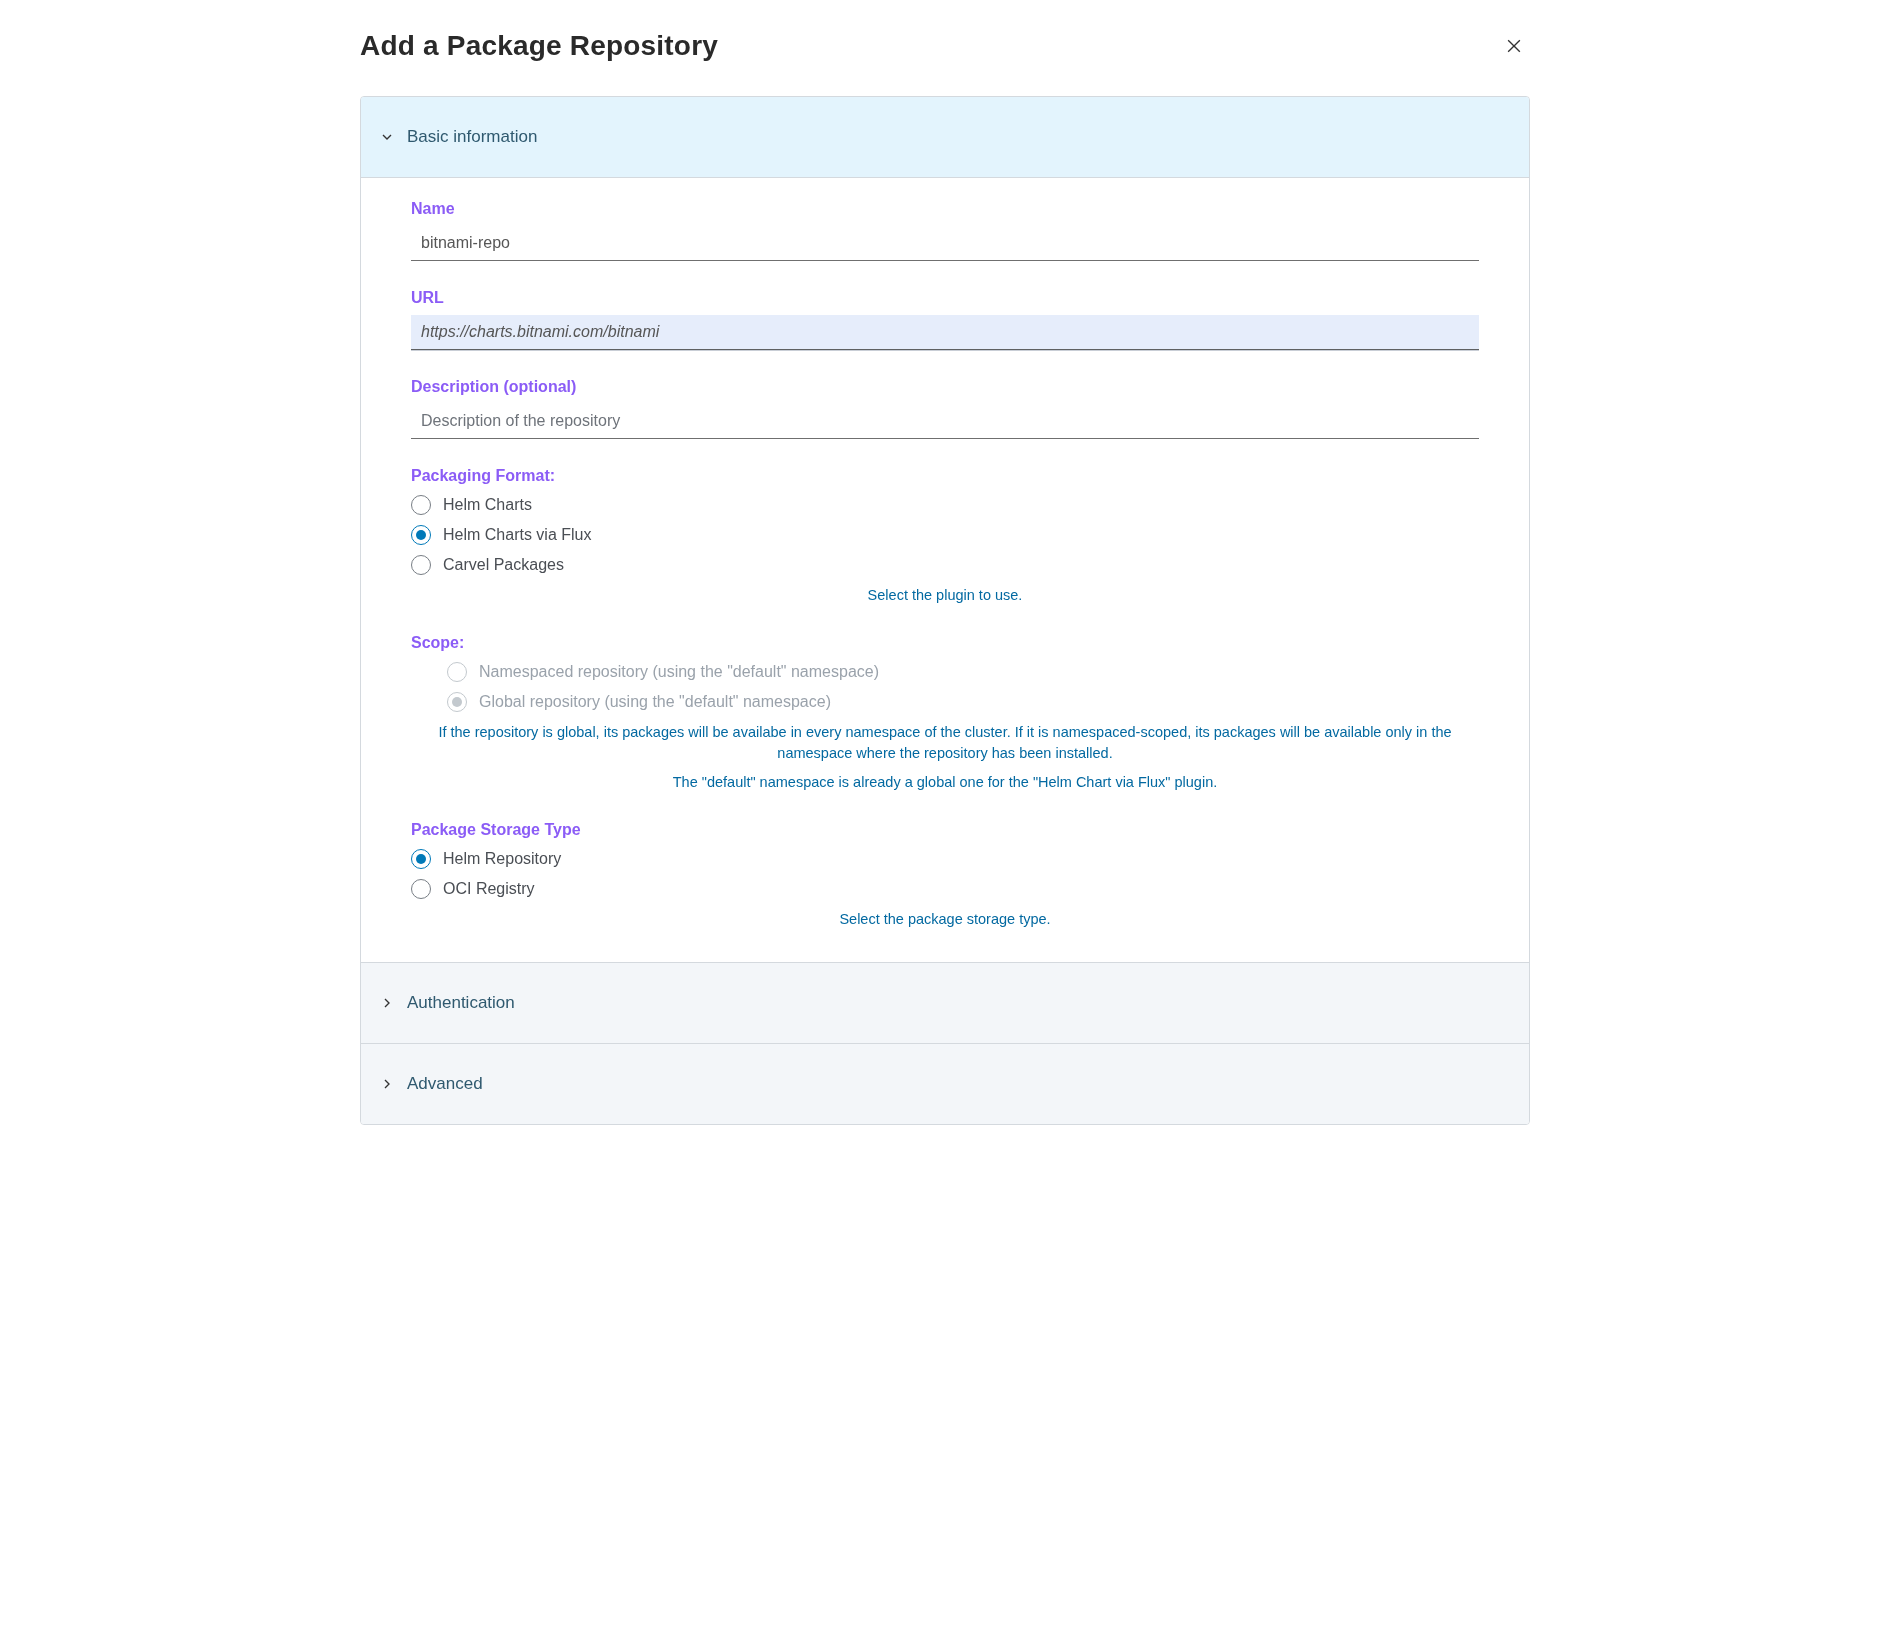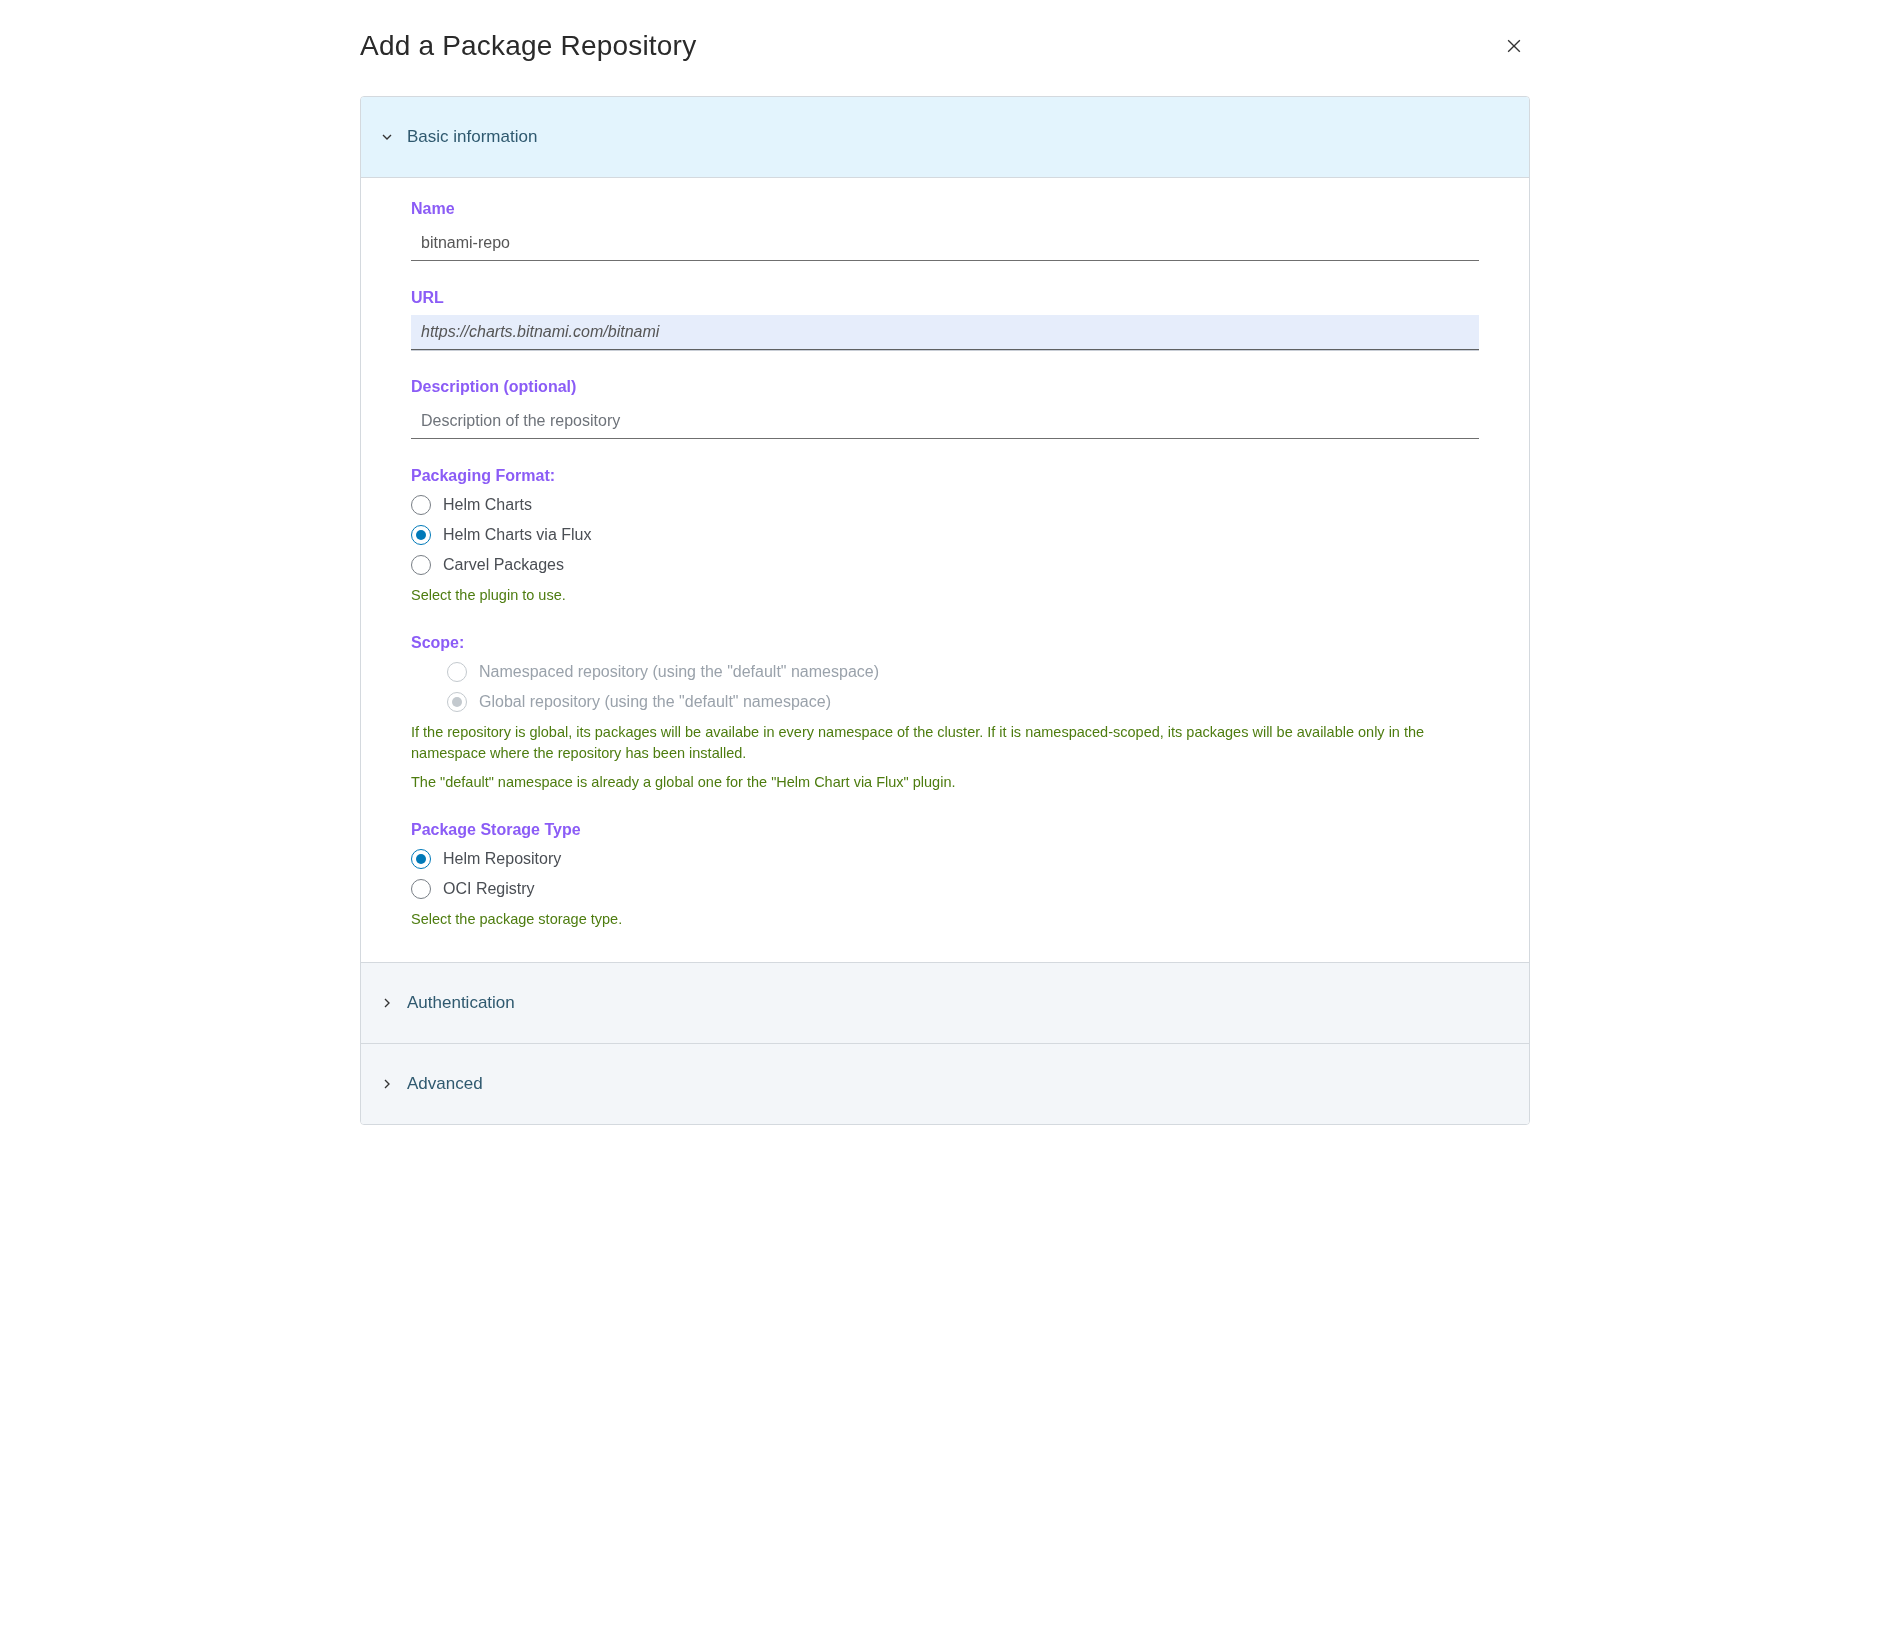--- a/index.html
+++ b/index.html
@@ -15,21 +15,21 @@
     margin: 0 auto;
   }
   .modal-header {
     display: flex;
     justify-content: space-between;
     align-items: center;
     padding: 6px 0 34px 0;
   }
   .modal-title {
     font-size: 28px;
-    font-weight: 400;
+    font-weight: 700;
     color: #2a2a2a;
     letter-spacing: 0.2px;
   }
   .close-btn {
     background: none;
     border: none;
     cursor: pointer;
     padding: 6px;
     display: flex;
     align-items: center;
@@ -129,23 +129,24 @@
   .radio.disabled.checked .dot {
     background: #c3c9ce;
   }
   .radio-label {
     font-size: 16px;
     color: #4a4e54;
   }
   .radio-row.disabled .radio-label { color: #9aa2ab; }
   .hint {
     font-size: 14.5px;
-    color: #4d7c0f;
+    color: #0369a1;
     margin-top: 2px;
     line-height: 1.45;
+    text-align: center;
   }
   .hint + .hint { margin-top: 8px; }
 </style>
 </head>
 <body>
 
 <div class="modal">
   <div class="modal-header">
     <h1 class="modal-title">Add a Package Repository</h1>
     <button class="close-btn">

